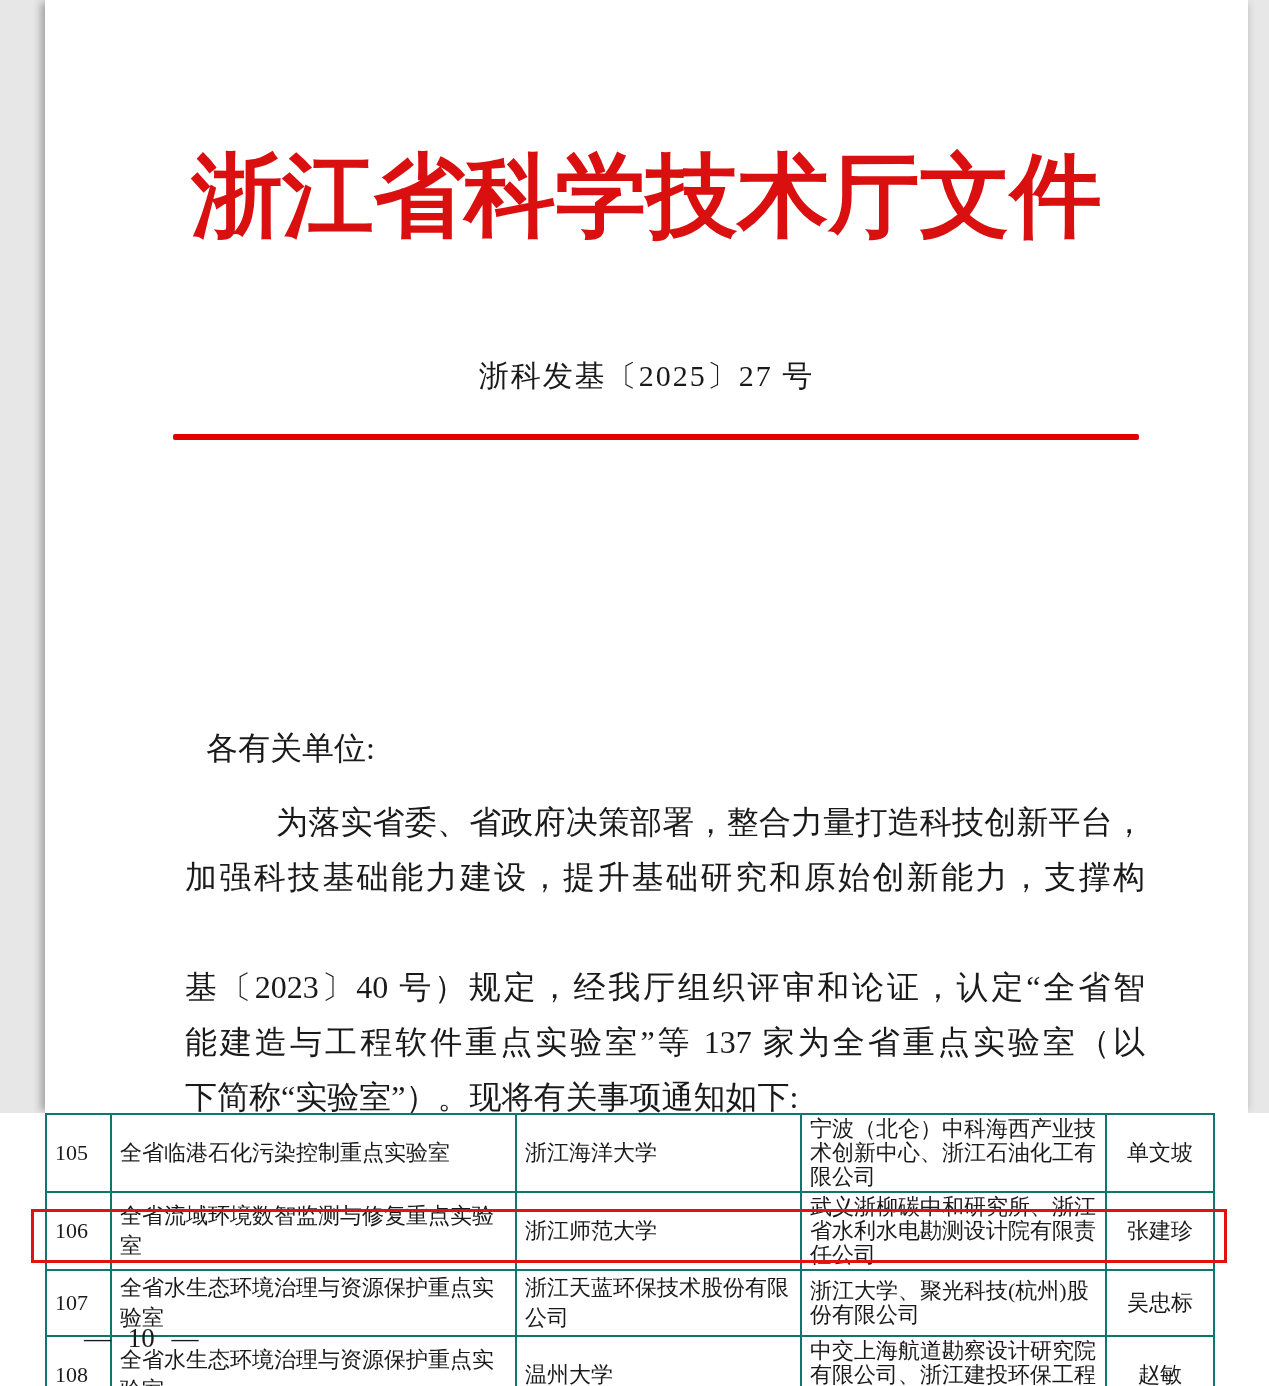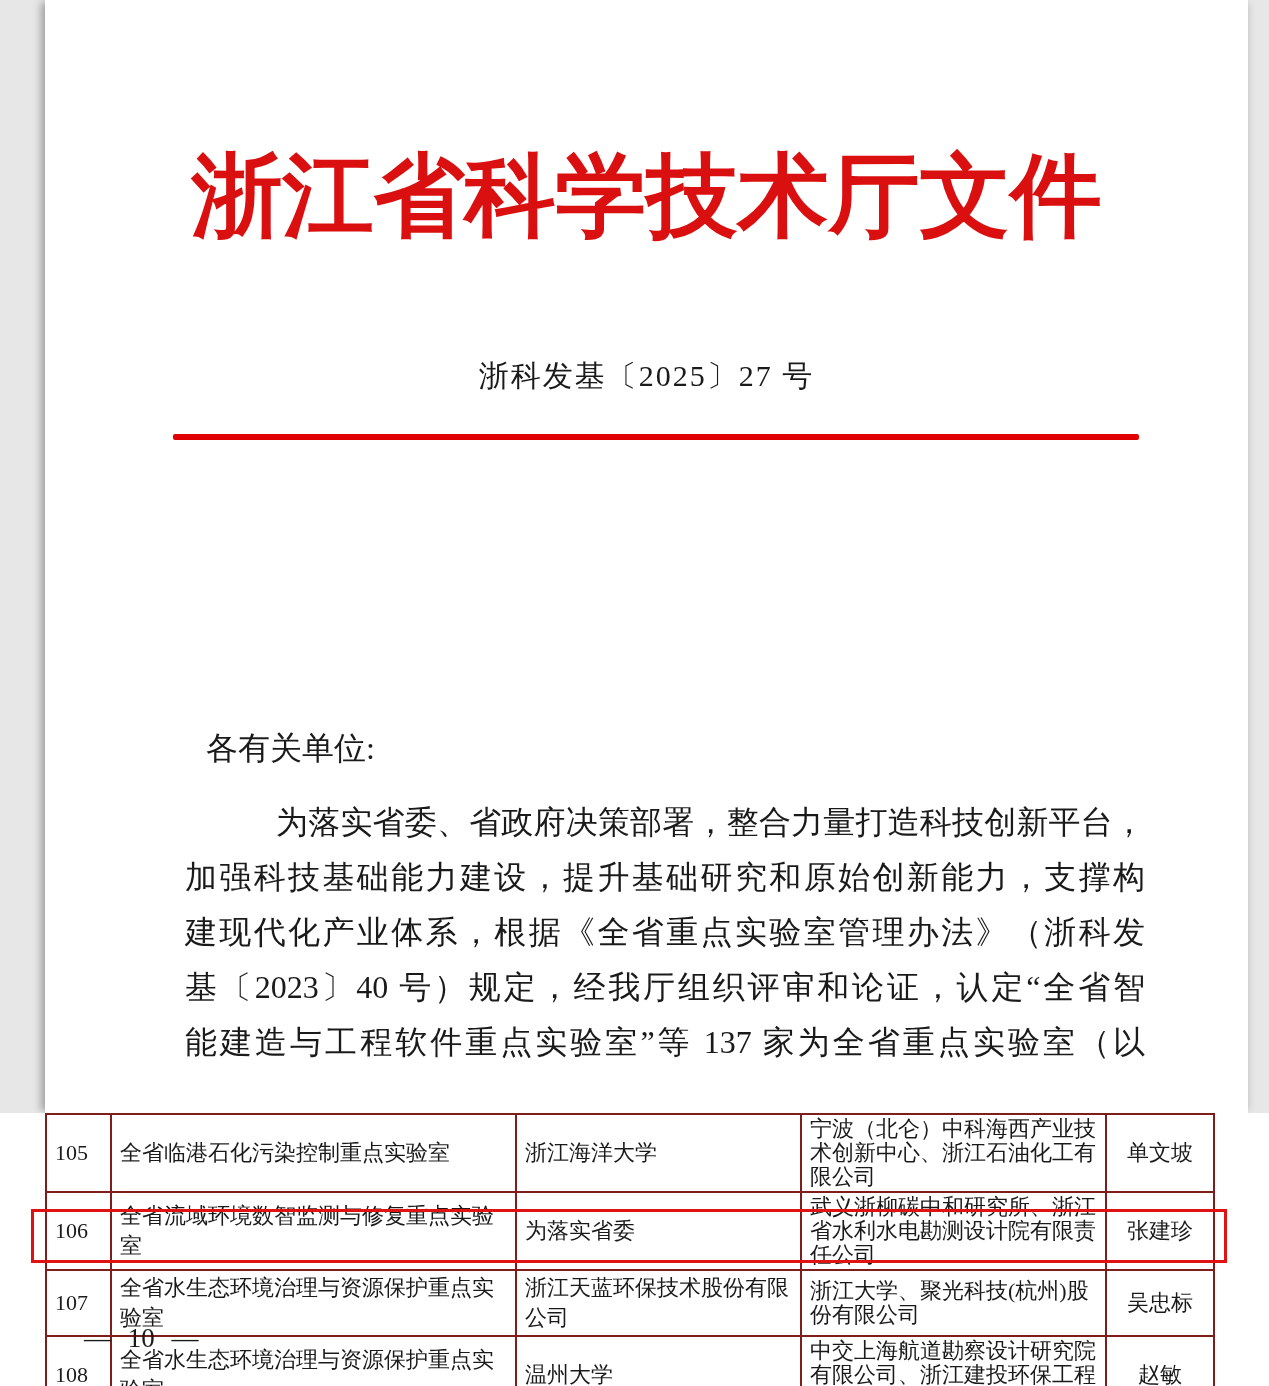--- a/index.html
+++ b/index.html
@@ -22,21 +22,21 @@
   .salut{position:absolute;left:161px;top:730px;font-size:32px;line-height:36px;}
   .bodyline{
     position:absolute;left:140px;width:960px;height:55px;line-height:55px;
     font-size:32px;white-space:nowrap;
   }
   .jl{white-space:normal;text-align:justify;text-align-last:justify;overflow:hidden;}
   .indent{text-indent:91px;}
   .tbl-section{position:absolute;left:0;top:1113px;width:1269px;height:273px;background:#ffffff;}
   table.results{position:absolute;left:45px;top:0;width:1168px;border-collapse:collapse;table-layout:fixed;}
   table.results td{
-    border:2px solid #7f1d1d;height:50px;box-sizing:border-box;
+    border:2px solid #0f766e;height:50px;box-sizing:border-box;
     font-size:22px;padding:2px 8px;vertical-align:middle;
   }
   .c-no{text-align:left;padding:2px 0;}
   .c-lab{padding-left:26px;}
   .c-host{padding-left:12px;margin-left:44px;}
   .c-partners{font-size:21px;line-height:24px;padding:1px 6px 1px 10px;}
   .c-dir{text-align:center;}
   .highlight{
     position:absolute;left:31px;top:96px;width:1190px;height:48px;
     border:3px solid #e01212;pointer-events:none;
@@ -54,23 +54,23 @@
 
     <div class="docnum">浙科发基〔2025〕27 号</div>
 
     <div class="redline" style="background: rgb(224, 0, 0);"></div>
 
 
     <div class="salut">各有关单位:</div>
 
     <div class="bodyline jl indent" style="top:795px">为落实省委、省政府决策部署，整合力量打造科技创新平台，</div>
     <div class="bodyline jl" style="top:850px">加强科技基础能力建设，提升基础研究和原始创新能力，支撑构</div>
-    <div class="bodyline jl" style="top:905px">建现代化产业体系，根据《全省重点实验室管理办法》（浙科发</div>
     <div class="bodyline jl" style="top:960px">基〔2023〕40 号）规定，经我厅组织评审和论证，认定“全省智</div>
     <div class="bodyline jl" style="top:1015px">能建造与工程软件重点实验室”等 137 家为全省重点实验室（以</div>
+    <div class="bodyline" style="top:1070px">下简称“实验室”）。现将有关事项通知如下:</div>
   </div>
 
   <div class="tbl-section">
     <table class="results">
       <colgroup>
         <col style="width:65px">
           <col style="width:405px">
           <col style="width:285px">
           <col style="width:305px">
           <col style="width:108px">
@@ -79,21 +79,21 @@
         <tr>
           <td class="c-no">105</td>
           <td class="c-lab">全省临港石化污染控制重点实验室</td>
           <td class="c-host">浙江海洋大学</td>
           <td class="c-partners">宁波（北仑）中科海西产业技术创新中心、浙江石油化工有限公司</td>
           <td class="c-dir">单文坡</td>
         </tr>
         <tr>
           <td class="c-no">106</td>
           <td class="c-lab">全省流域环境数智监测与修复重点实验室</td>
-          <td class="c-host">为落实省委</td>
+          <td class="c-host">浙江师范大学</td>
           <td class="c-partners">武义浙柳碳中和研究所、浙江省水利水电勘测设计院有限责任公司</td>
           <td class="c-dir">张建珍</td>
         </tr>
         <tr>
           <td class="c-no">107</td>
           <td class="c-lab">全省水生态环境治理与资源保护重点实验室</td>
           <td class="c-host">浙江天蓝环保技术股份有限公司</td>
           <td class="c-partners">浙江大学、聚光科技(杭州)股份有限公司</td>
           <td class="c-dir">吴忠标</td>
         </tr>

